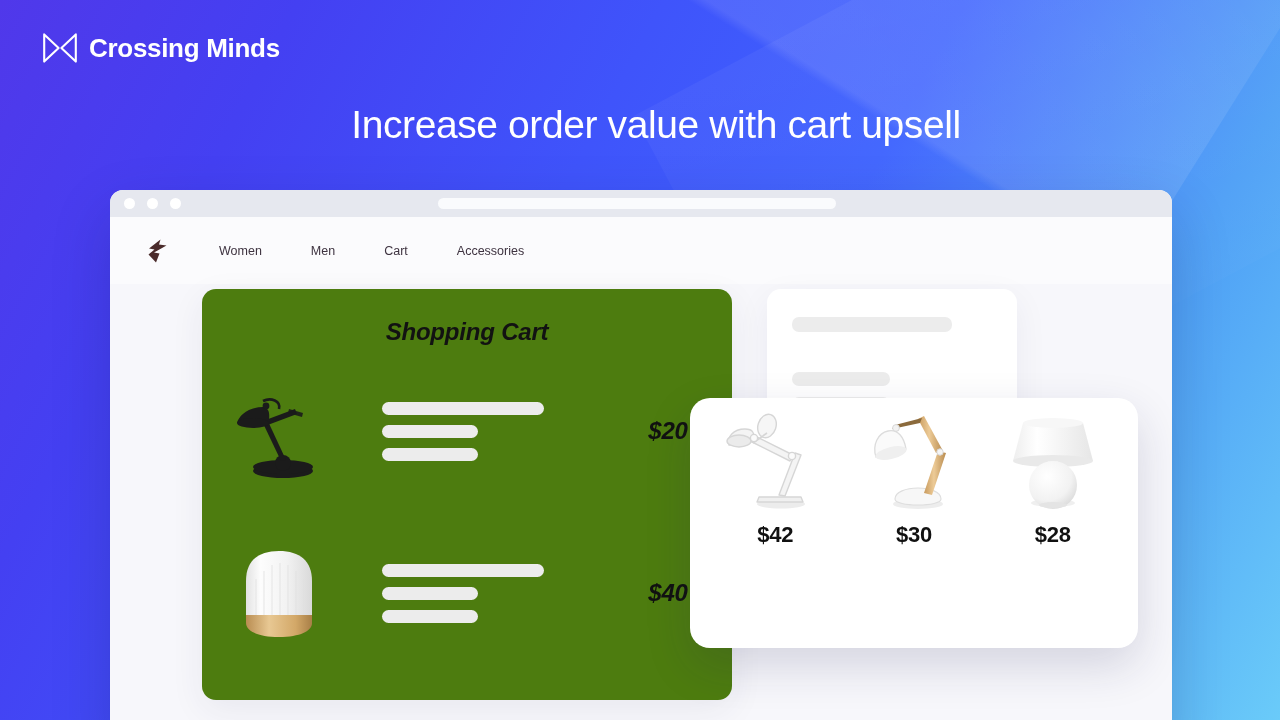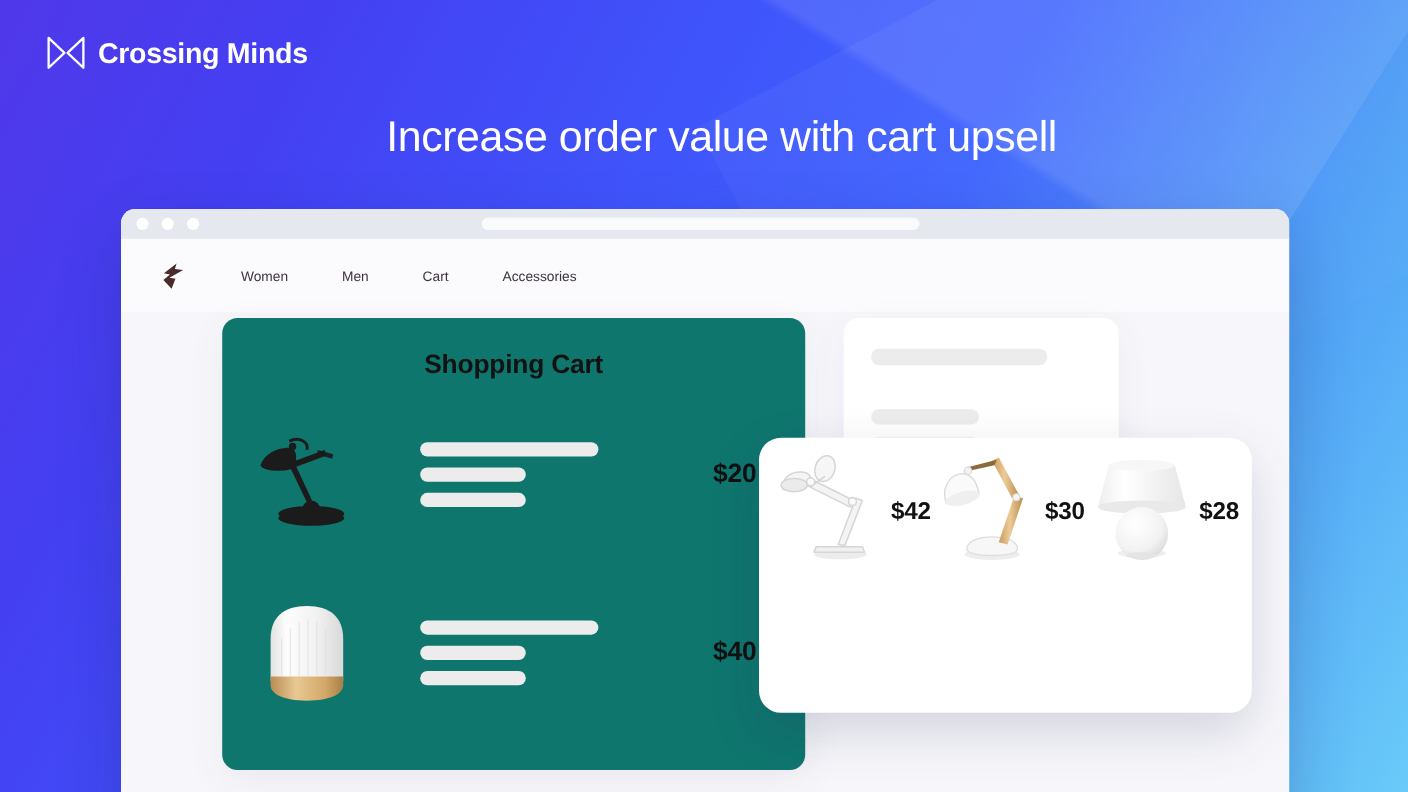--- a/index.html
+++ b/index.html
@@ -142,23 +142,24 @@
     background: #f7f7fb;
   }
 
   
   .cart-card {
     position: absolute;
     left: 92px;
     top: 5px;
     width: 530px;
     height: 411px;
-    background: #0f766e;
+    background: #4d7c0f;
     border-radius: 14px;
     box-shadow: 0 10px 34px rgba(40,40,90,0.07);
+    font-style: italic;
   }
   .cart-title {
     text-align: center;
     margin-top: 29px;
     font-size: 24px;
     font-weight: 700;
     color: #121212;
     letter-spacing: -0.2px;
   }
 
@@ -243,21 +244,21 @@
     letter-spacing: -0.2px;
   }
   .recs {
     display: flex;
     margin-top: 10px;
     padding: 0 16px;
   }
   .rec {
     flex: 1 1 0;
     display: flex;
-    flex-direction: row;
+    flex-direction: column;
     align-items: center;
   }
   .rec-img {
     height: 106px;
     display: flex;
     align-items: center;
     justify-content: center;
   }
   .rec-price {
     margin-top: 8px;

